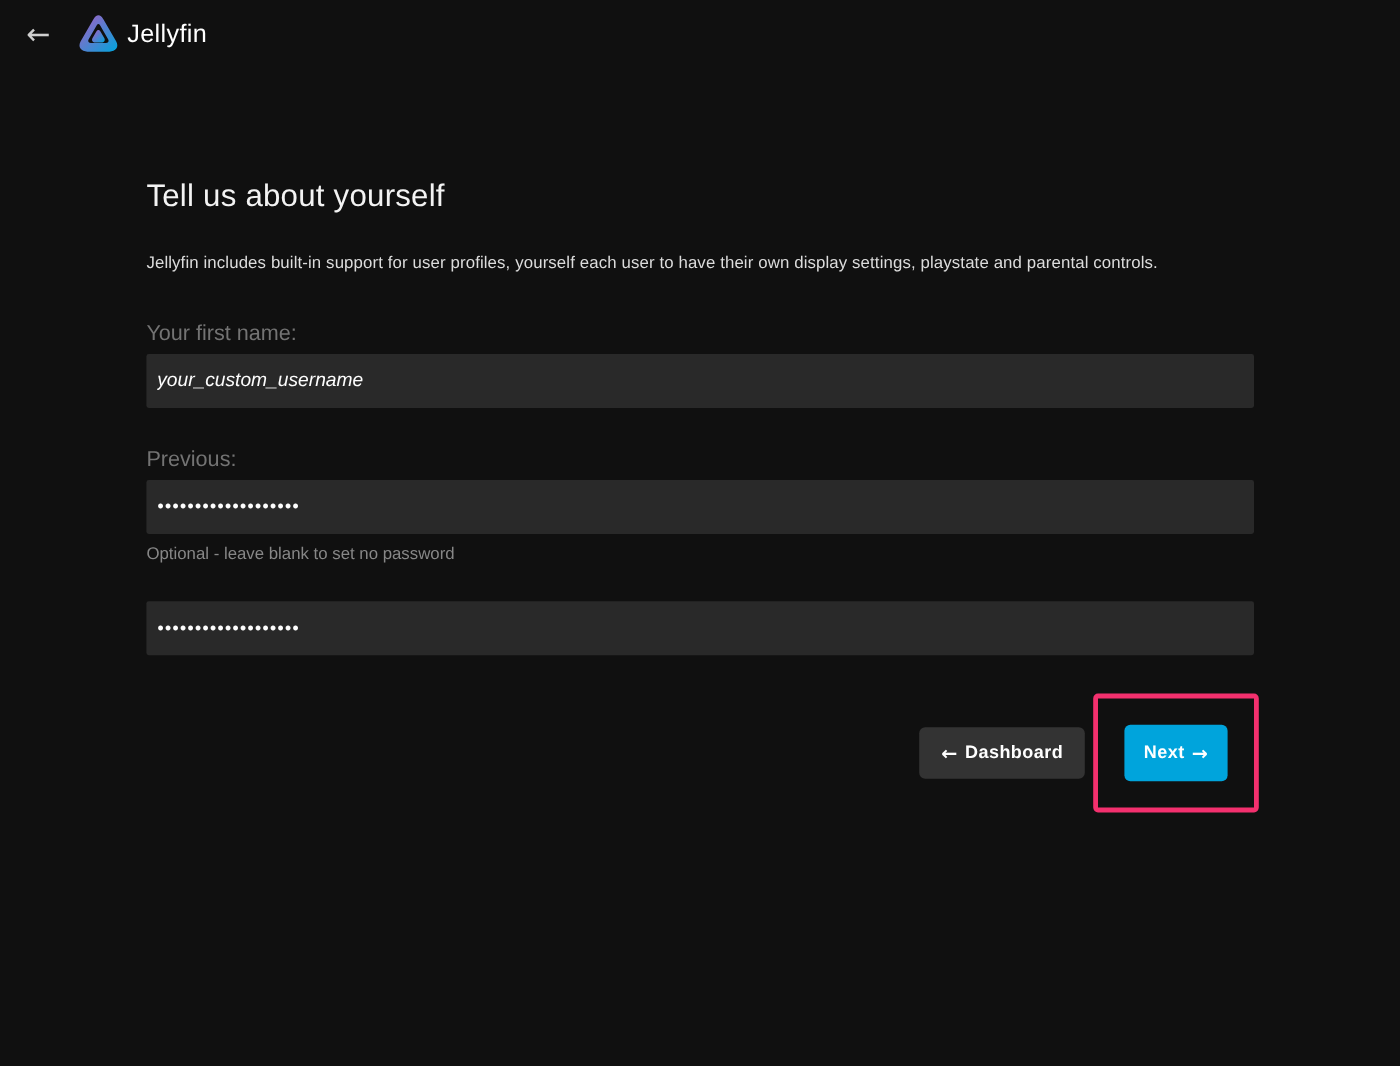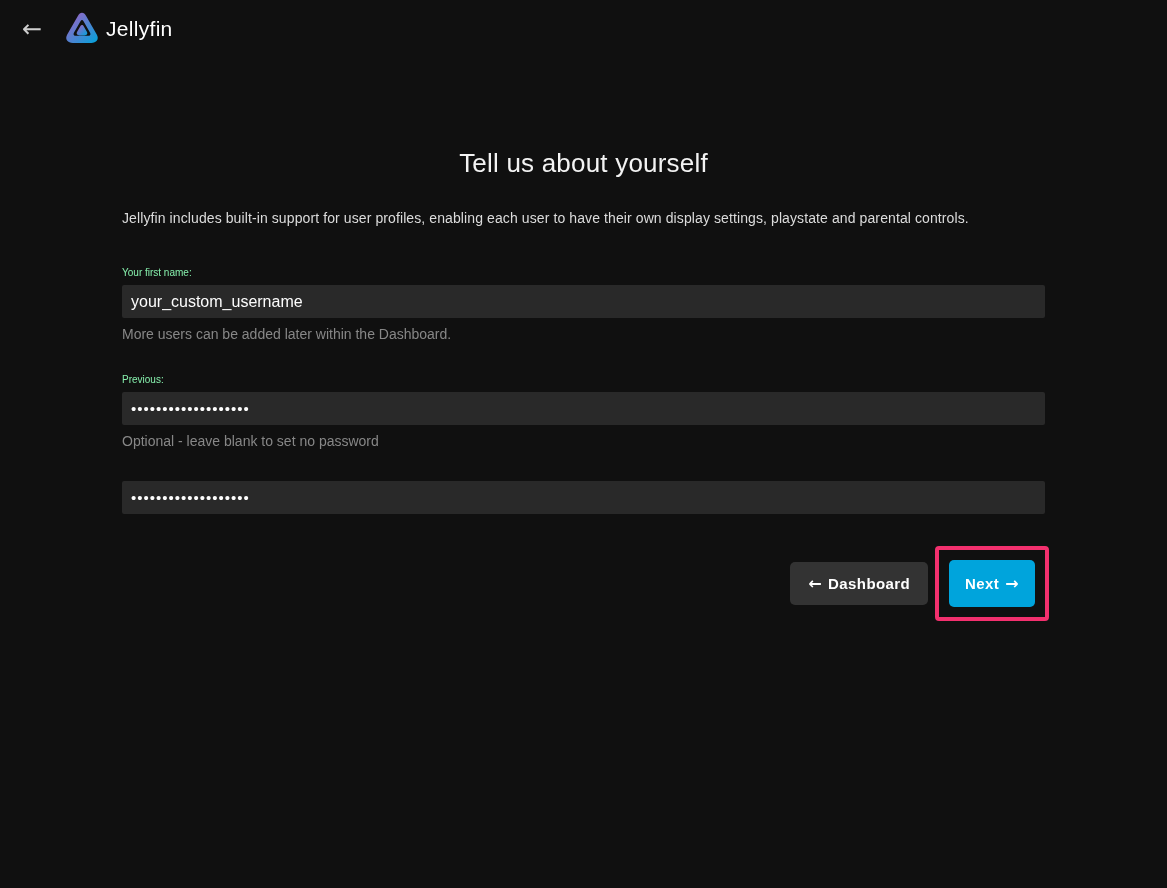--- a/index.html
+++ b/index.html
@@ -44,49 +44,49 @@
   
   .content {
     padding: 0 122px;
   }
   h1.page-title {
     margin-top: 90px;
     font-size: 26px;
     font-weight: 500;
     color: #f3f3f3;
     letter-spacing: 0.2px;
-    text-align: center;
   }
   p.page-description {
     margin-top: 31px;
     font-size: 14px;
     color: #dcdcdc;
     letter-spacing: 0.1px;
   }
 
   form.wizard-form { margin-top: 41px; }
 
   .field { margin-bottom: 32px; }
   .field label {
     display: block;
-    font-size: 10px;
-    color: #86efac;
+    font-size: 18px;
+    color: #737373;
     margin-bottom: 7px;
   }
   .field input {
     width: 100%;
-    height: 33px;
+    height: 45px;
     background: var(--input-bg, #292929);
     border: none;
     border-radius: 2px;
     outline: none;
     color: #fdfdfd;
     font-size: 16px;
     padding: 0 9px;
     font-family: "Liberation Sans", "DejaVu Sans", sans-serif;
+    font-style: italic;
   }
   .field input.password { letter-spacing: 1px; font-size: 15px; }
   .field .helper {
     margin-top: 8px;
     font-size: 14px;
     color: #878787;
   }
   .field:last-of-type { margin-bottom: 0; }
 
   
@@ -116,21 +116,21 @@
   }
   .btn-next {
     background: var(--accent, #00a4dc);
     padding: 15px 16px;
   }
   .btn .arrow { font-family: "DejaVu Sans", sans-serif; font-weight: bold; font-size: 16px; line-height: 1; }
 
   .highlight-box {
     border: 4px solid var(--highlight, #f3306e);
     border-radius: 4px;
-    padding: 10px;
+    padding: 22px;
     margin-right: -4px;
   }
 </style>
 </head>
 <body>
 
 <header class="app-header">
   <button class="back-btn">
     <span>←</span>
   </button>
@@ -146,28 +146,27 @@
         <path fill="url(#jfgrad)" fill-rule="evenodd" d="M50,5 C54.5,5 58,8 61.5,14 L91,65 C94.5,71.5 94.8,77.5 91.5,82 C88.2,86.5 82.5,89 75.5,89 L24.5,89 C17.5,89 11.8,86.5 8.5,82 C5.2,77.5 5.5,71.5 9,65 L38.5,14 C42,8 45.5,5 50,5 Z M50,25 C48.5,25 47.4,26 46.2,28 L27.5,60.5 C26.2,62.9 26.1,65 27.2,66.6 C28.3,68.2 30.3,69 32.8,69 L67.2,69 C69.7,69 71.7,68.2 72.8,66.6 C73.9,65 73.8,62.9 72.5,60.5 L53.8,28 C52.6,26 51.5,25 50,25 Z"></path>
         <path fill="url(#jfgrad)" d="M50,39 C52,39 53.6,40.3 55.1,43 L63.5,57.5 C65,60.2 65.2,62.8 63.8,64.8 C62.4,66.8 59.9,68 56.9,68 L43.1,68 C40.1,68 37.6,66.8 36.2,64.8 C34.8,62.8 35,60.2 36.5,57.5 L44.9,43 C46.4,40.3 48,39 50,39 Z"></path>
       </svg>
     </span>
     <span class="brand-name">Jellyfin</span>
   </div>
 </header>
 
 <main class="content">
   <h1 class="page-title">Tell us about yourself</h1>
-  <p class="page-description">Jellyfin includes built-in support for user profiles, enabling each user to have their own display settings, playstate and parental controls.</p>
+  <p class="page-description">Jellyfin includes built-in support for user profiles, yourself each user to have their own display settings, playstate and parental controls.</p>
 
   <form class="wizard-form">
 
     <div class="field">
       <label>Your first name:</label>
       <input type="text" value="your_custom_username" style="">
-      <div class="helper">More users can be added later within the Dashboard.</div>
     </div>
 
     <div class="field">
       <label>Previous:</label>
       <input type="text" class="password" value="•••••••••••••••••••" style="">
       <div class="helper">Optional - leave blank to set no password</div>
     </div>
 
     <div class="field">
       <input type="text" class="password" value="•••••••••••••••••••" style="">

